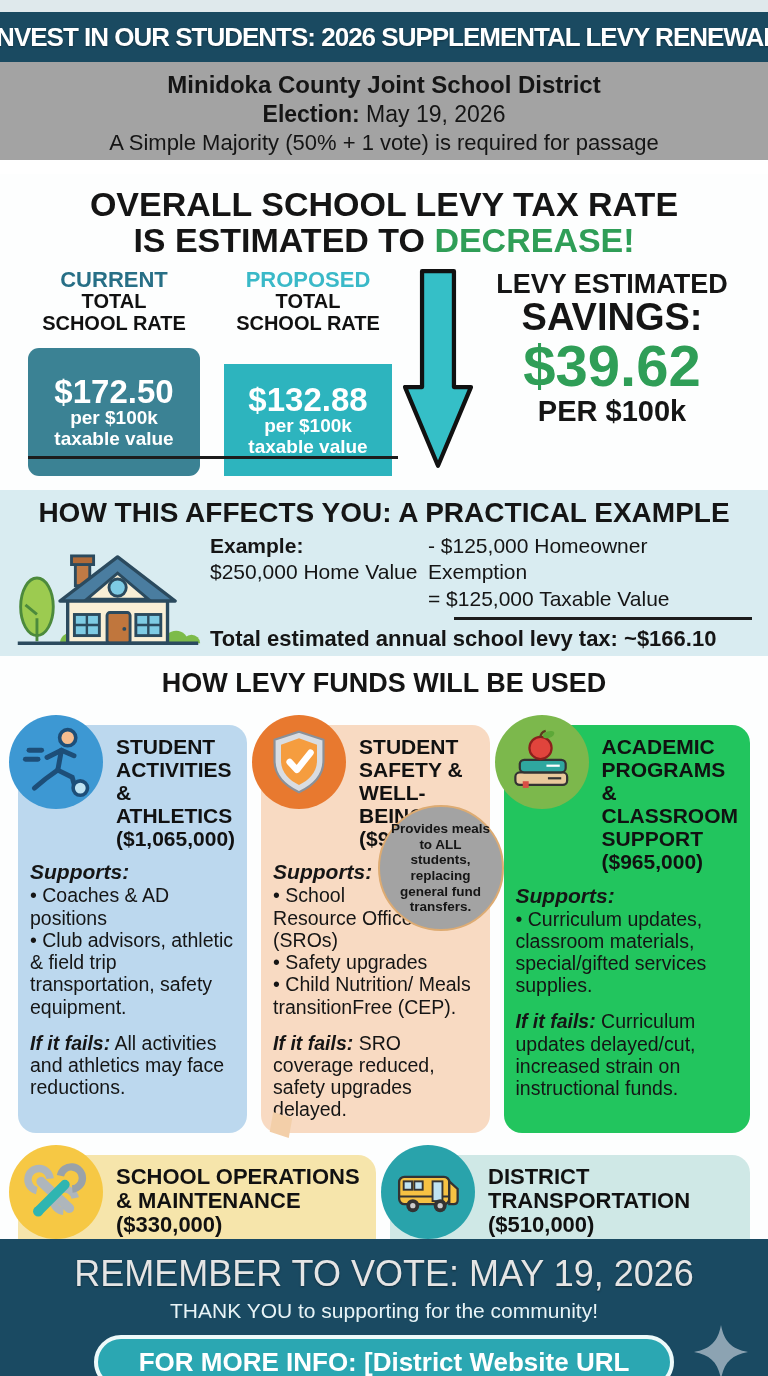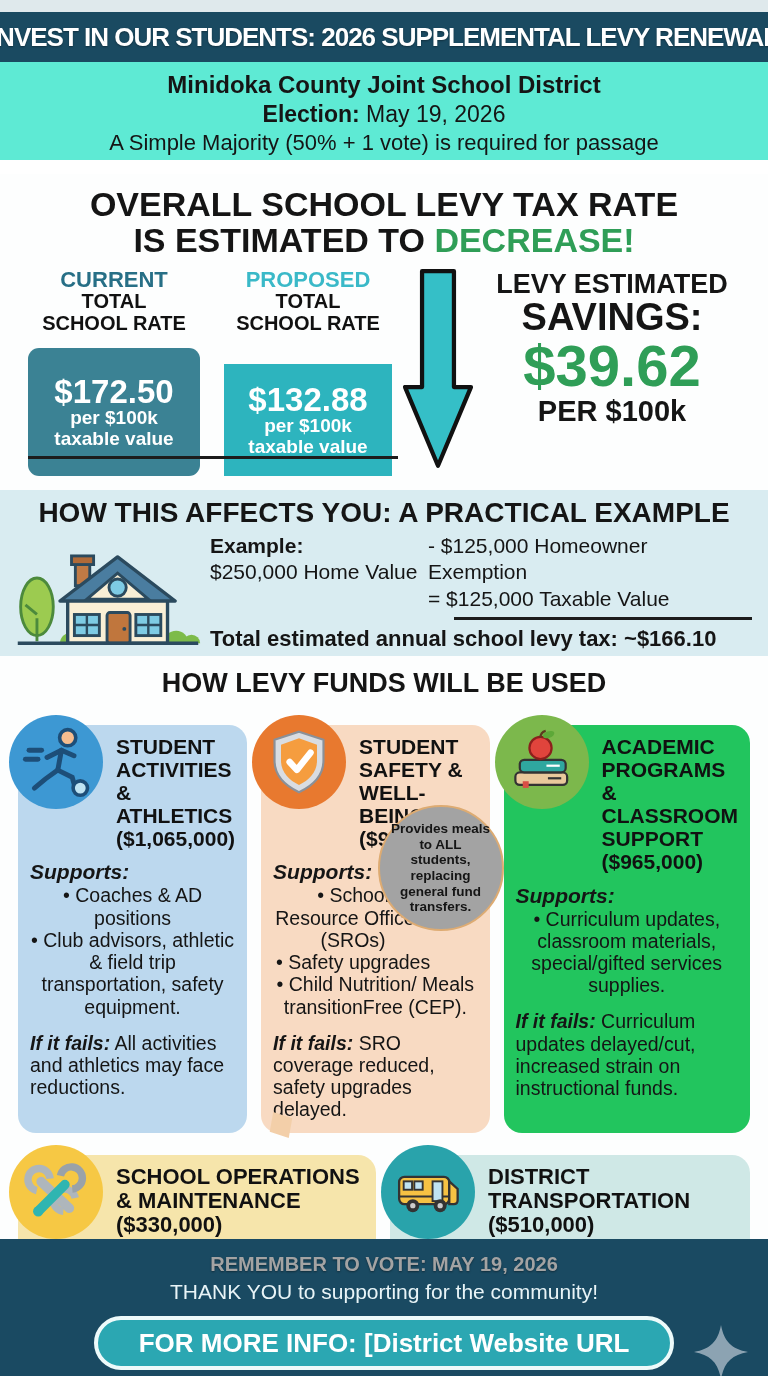--- a/index.html
+++ b/index.html
@@ -6,21 +6,21 @@
   html,body { background:#e8eef1; }
   body { font-family:"Liberation Sans","DejaVu Sans",sans-serif; color:#151515; }
   #poster { width:768px; height:1376px; margin:0 auto; background:#ffffff; overflow:hidden; position:relative; }
 
   
   .top-strip { height:12px; background:#dfe9ec; }
   .header-band { height:50px; background:#1a4a61; display:flex; align-items:center; justify-content:center; }
   .header-band h1 { color:#fff; font-size:26px; font-weight:bold; letter-spacing:-1px; white-space:nowrap;
                     text-shadow:0 1px 2px rgba(0,0,0,.35); }
 
-  .election-band { height:98px; background:#5eead4; text-align:center; padding-top:9px; }
+  .election-band { height:98px; background:#a3a3a3; text-align:center; padding-top:9px; }
   .election-band .l1 { font-size:24px; font-weight:bold; }
   .election-band .l2 { font-size:23px; margin-top:2px; }
   .election-band .l2 .b { font-weight:bold; }
   .election-band .l3 { font-size:22px; margin-top:2px; }
 
   
   .rate-section { background:#fdfefe; height:316px; position:relative; padding-top:12px;margin-top:14px; }
   .rate-heading { text-align:center; font-weight:bold; font-size:34px; line-height:1.06; }
   .rate-heading .green { color:#2f9e57; }
   .rate-row { display:flex; padding:0 28px; margin-top:10px; height:208px; }
@@ -77,35 +77,35 @@
   .icon-shield { background:#e8792f; }
   .icon-books  { background:#7cb84c; }
   .icon-wrench { background:#f6c844; }
   .icon-bus    { background:#29a3ab; }
   .card-head { min-height:84px; }
   .card-title { margin-left:86px; font-weight:bold; font-size:21px; line-height:1.1; color:#111; }
   .row2 .card-title { font-size:22px; }
   .card-body { margin-top:10px; font-size:19.5px; line-height:1.14; }
   .bi { font-weight:bold; font-style:italic; }
   .sup-label { font-size:21px; }
-  .bullet { margin-top:0;text-align:center; }
+  .bullet { margin-top:0; }
   .bullet.narrow { max-width:160px; }
   .fails-block { margin-top:14px; }
   .row2 .card-body p { margin-top:0; }
   .row2 .fails-block { margin-top:12px; }
 
   .bubble { position:absolute; top:80px; right:-14px; width:126px; height:126px; border-radius:50%;
             background:#a3a3a3; border:2px solid #ddab72; display:flex; align-items:center; justify-content:center;
             text-align:center; font-weight:bold; font-size:13.5px; line-height:1.15; padding:10px; z-index:3; }
   .bubble-tail { position:absolute; left:10px; bottom:-2px; width:20px; height:20px; background:#f3cfa9;
                  transform:rotate(18deg) skew(8deg); z-index:2; }
 
   
   .footer { background:#1a4a62; height:161px; text-align:center; padding-top:14px; position:relative; }
-  .footer .vote { color:#a3a3a3; font-size:20px; font-weight:bold; text-shadow:0 1px 2px rgba(0,0,0,.4); }
+  .footer .vote { color:#e5e5e5; font-size:36px; font-weight:normal; text-shadow:0 1px 2px rgba(0,0,0,.4); }
   .footer .thanks { color:#e8f4f7; font-size:21px; margin-top:4px; }
   .info-btn { margin:12px auto 0; width:580px; height:54px; background:#2ba7b2; border:4px solid #edfafa;
               border-radius:999px; display:flex; align-items:center; justify-content:center;
               color:#fff; font-size:26px; font-weight:bold; cursor:pointer; }
   .sparkle { position:absolute; right:20px; top:86px; }
 </style>
 </head>
 <body>
 
 <div id="poster">

